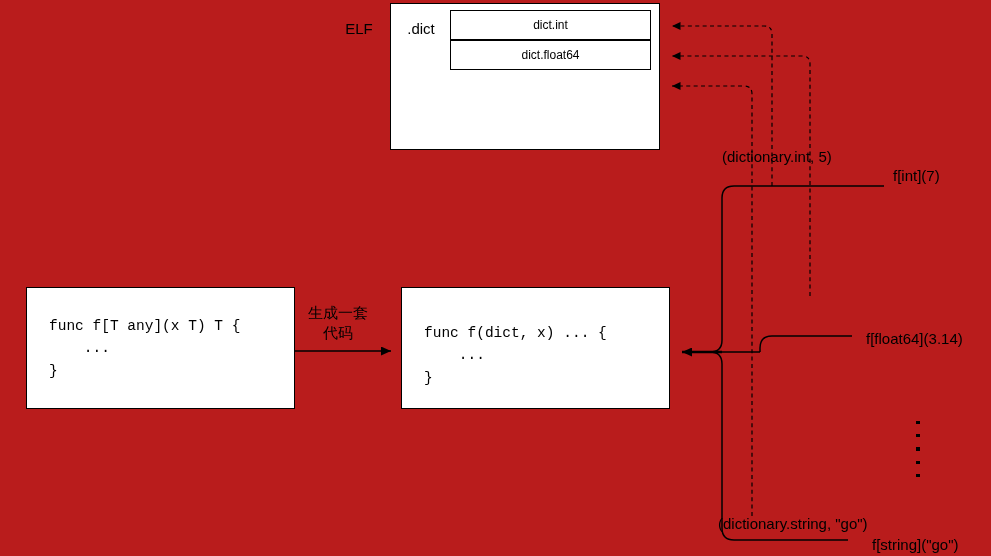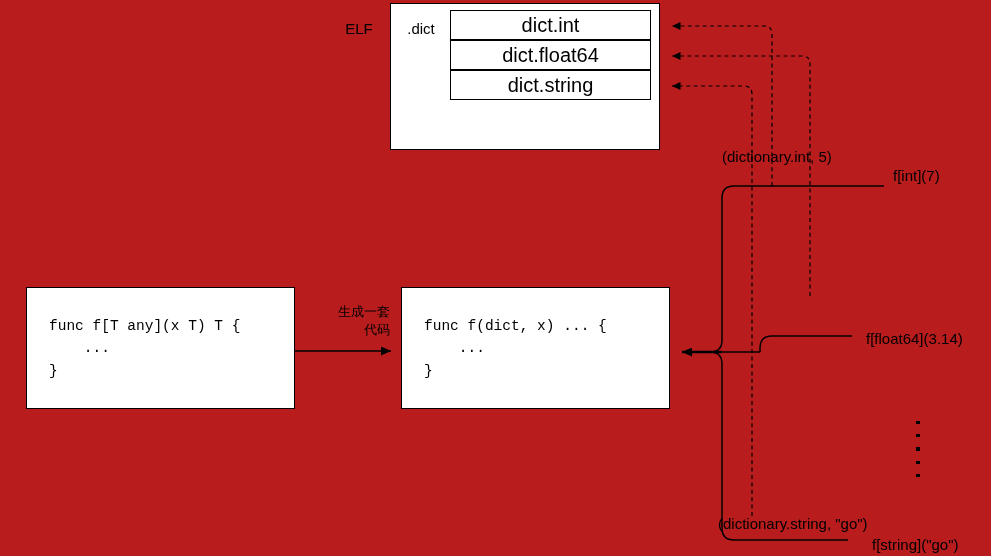--- a/index.html
+++ b/index.html
@@ -60,41 +60,41 @@
     background: #ffffff;
   }
   .dictcell {
     position: absolute;
     box-sizing: border-box;
     border: 1.3px solid #000000;
     background: #ffffff;
     display: flex;
     align-items: center;
     justify-content: center;
-    font-size: 20px;
+    font-size: 12px;
     color: #000000;
   }
   .vdots {
     position: absolute;
     display: flex;
     flex-direction: column;
     align-items: center;
     justify-content: space-between;
   }
   .vdots i {
     display: block;
     width: 3.2px;
     height: 3.2px;
     background: #000000;
   }
   .cnlabel {
     position: absolute;
-    font-size: 13px;
+    font-size: 15px;
     color: #000000;
-    text-align: right;
+    text-align: center;
     line-height: 1.35;
     white-space: pre-line;
   }
 </style>
 </head>
 <body>
 
 <div id="canvas">
 
   <svg class="layer" viewBox="0 0 991 556" xmlns="http://www.w3.org/2000/svg">
@@ -138,32 +138,29 @@
   <div class="boxtext" style="left:330px; top:20px; width:58px; font-size:15px;">ELF</div>
 
   <div class="boxtext" style="left:396px; top:20px; width:50px; font-size:15px;">.dict</div>
 
   <div class="dictcell" style="left:450px; top:10px; width:201px; height:30px;">
     <span>dict.int</span>
   </div>
   <div class="dictcell" style="left:450px; top:40px; width:201px; height:30px;">
     <span>dict.float64</span>
   </div>
-  <div class="dictcell" style="left:450px; top:70px; width:201px; height:30px;">
-    <span>dict.string</span>
-  </div>
 
   <div class="codebox" style="left:3px; top:287px; width:269px; height:122px;margin-left:23px;">
     <div class="code" style="left:22px; top:27px;">func f[T any](x T) T {
     ...
 }</div>
   </div>
 
   <div class="codebox" style="left:401px; top:287px; width:269px; height:122px;">
-    <div class="code" style="left:22px; top:27px;">func f(dict, x) ... {
+    <div class="code" style="left:22px; top:34px;">func f(dict, x) ... {
     ...
 }</div>
   </div>
 
   <div class="cnlabel" style="left:286px; top:303px; width:104px;">生成一套
 代码</div>
 
   <div class="lbl" style="left:722px; top:148px;">(dictionary.int, 5)</div>
   <div class="lbl" style="left:893px; top:167px;">f[int](7)</div>
 

